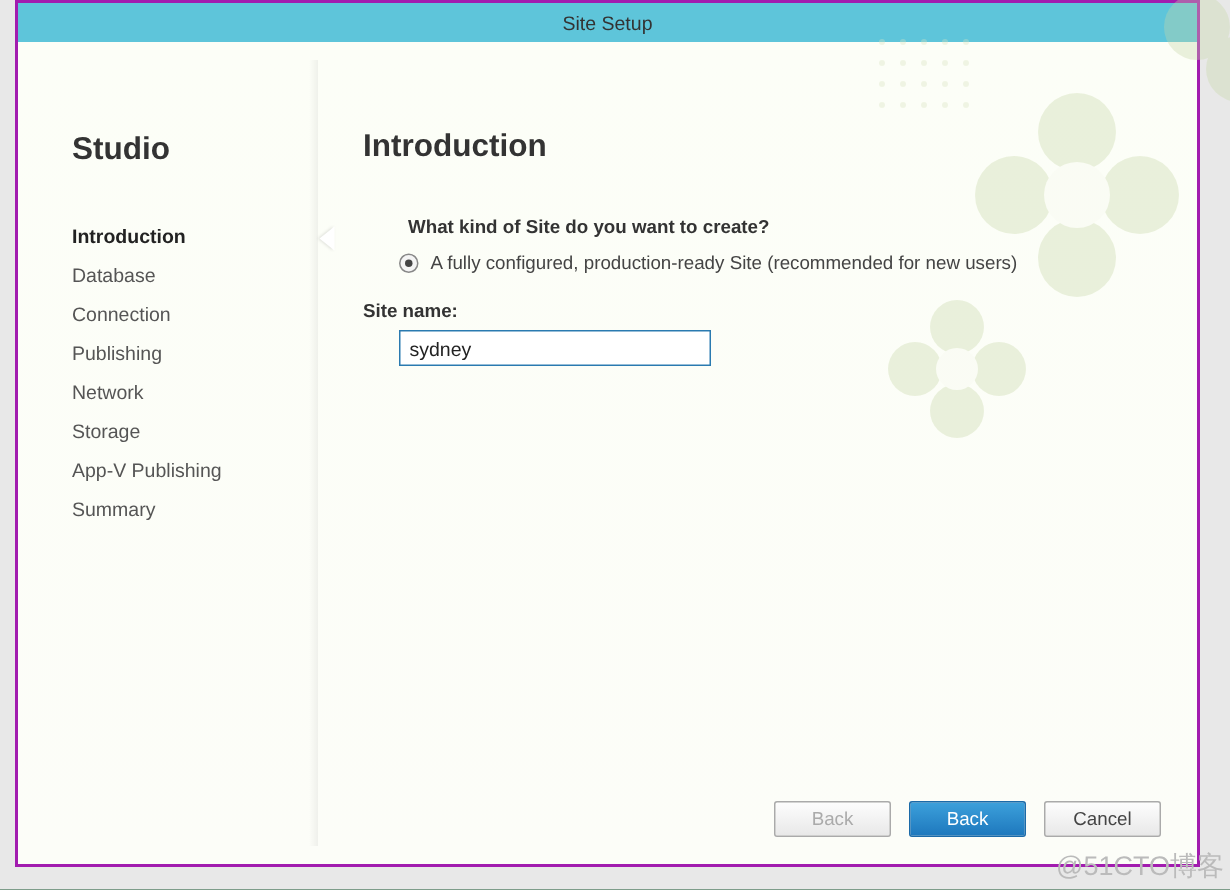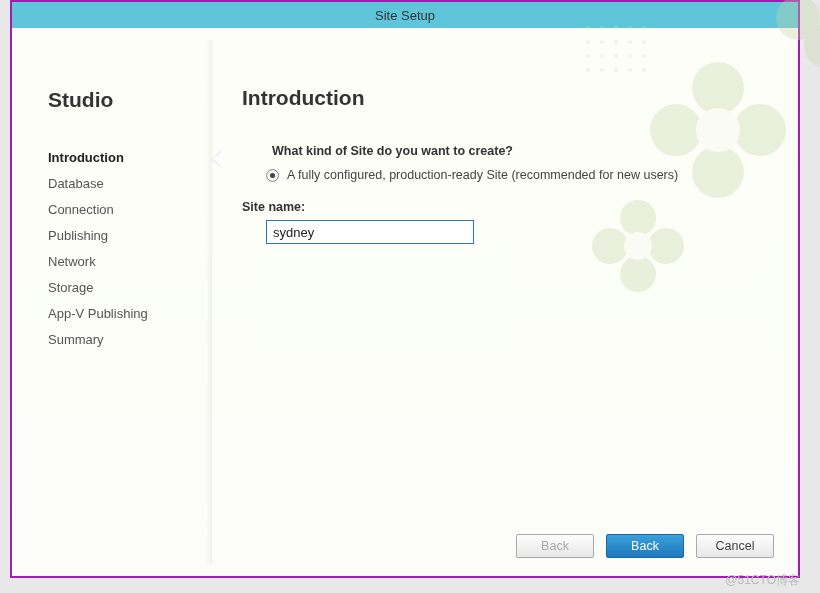--- a/index.html
+++ b/index.html
@@ -178,23 +178,23 @@
       color: #aaa;
       cursor: default;
     }
     .btn.primary {
       background: linear-gradient(#3ca0db, #1e78bd);
       border-color: #1b6aa8;
       color: #fff;
     }
     .watermark {
       position: absolute;
-      right: 20px;
+      right: 4px;
       bottom: 4px;
-      font-size: 12px;
+      font-size: 18px;
       color: #bbb;
     }
   </style>
 </head>
 <body>
 
 <div class="window">
   <div class="titlebar">
     <span>Site Setup</span>
   </div>

